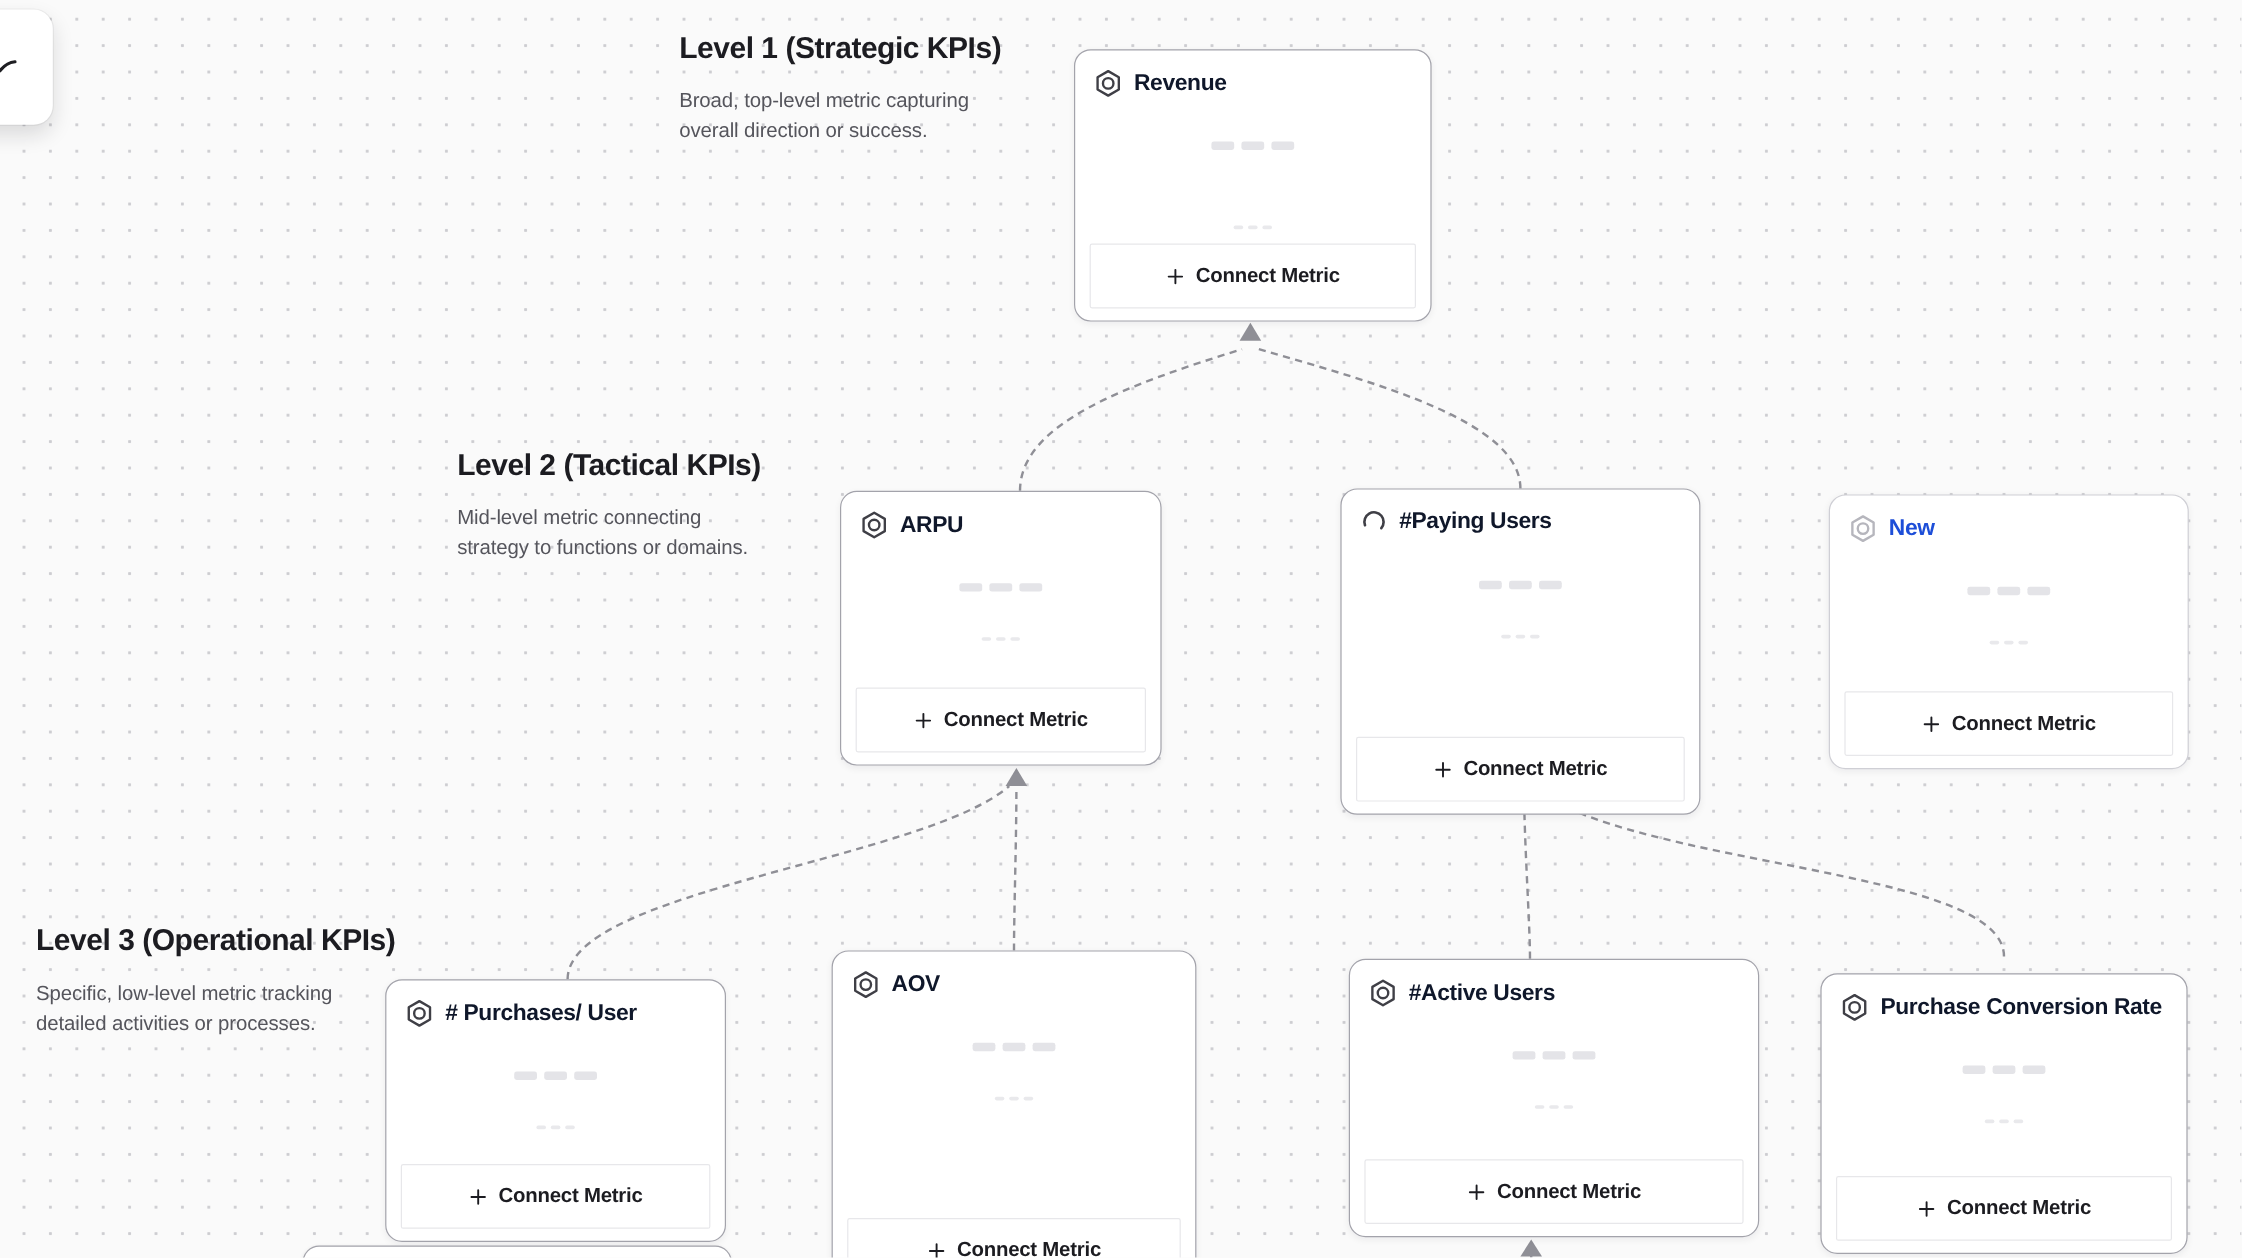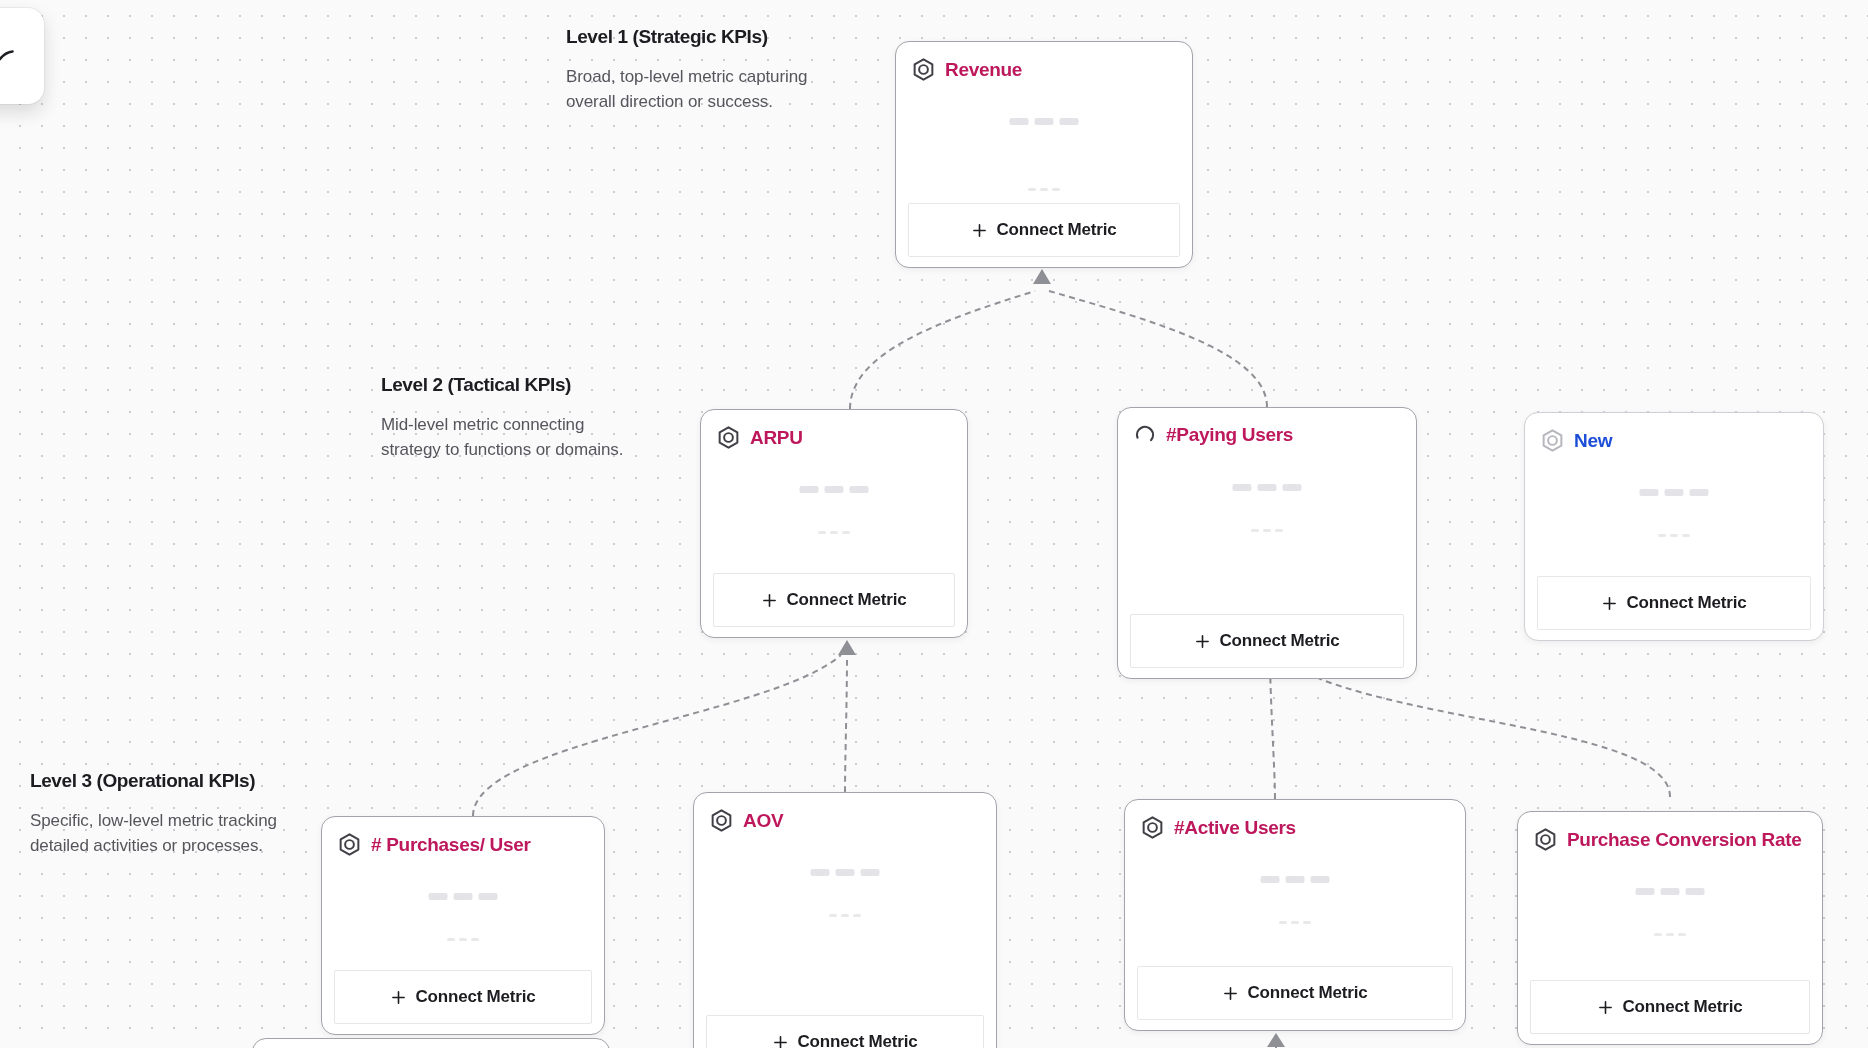--- a/index.html
+++ b/index.html
@@ -14,38 +14,38 @@
     background-image:radial-gradient(circle,#cdcdd1 1.1px,transparent 1.4px);
     background-size:22px 22px;
     background-position:9px 5px;
   }
   .edges{position:absolute;left:0;top:0;pointer-events:none;}
   .edge{fill:none;stroke:#8f8f96;stroke-width:2;stroke-dasharray:6 4.5;}
   .arrowhead{fill:#8f8f96;stroke:none;}
 
   .level-label{position:absolute;}
   .level-title{
-    font-size:19px;font-weight:700;color:#1c1c21;letter-spacing:-0.4px;white-space:nowrap;
+    font-size:25px;font-weight:700;color:#1c1c21;letter-spacing:-0.4px;white-space:nowrap;
   }
   .level-desc{
     margin-top:16px;font-size:17px;line-height:25px;color:#55555c;letter-spacing:-0.1px;
   }
 
   .card{
     position:absolute;background:#ffffff;
     border:1px solid #a3a3ab;border-radius:14px;
     box-shadow:0 2px 6px rgba(24,24,27,.06);
     box-sizing:border-box;
   }
   .card-header{
     position:absolute;top:15px;left:15px;right:12px;
     display:flex;align-items:center;gap:9px;
   }
   .card-title{
-    font-size:19px;font-weight:700;color:#be185d;letter-spacing:-0.3px;white-space:nowrap;
+    font-size:19px;font-weight:700;color:#0f172a;letter-spacing:-0.3px;white-space:nowrap;
   }
   .metric-icon{flex:0 0 auto;display:block;}
   .metric-icon path,.metric-icon circle{stroke:#3f3f46;stroke-width:1.9;fill:none;stroke-linejoin:round;stroke-linecap:round;}
   .spinner path{stroke:#3f3f46;stroke-width:2.2;fill:none;stroke-linecap:round;}
 
   .skel-row-1{position:absolute;top:76px;left:50%;transform:translateX(-50%);display:flex;gap:6px;}
   .skel-row-1 span{width:19px;height:7px;border-radius:2px;background:#e4e4e8;}
   .skel-row-2{position:absolute;top:121px;left:50%;transform:translateX(-50%);display:flex;gap:4px;}
   .skel-row-2 span{width:8px;height:3px;border-radius:1.5px;background:#e9e9ec;}
   .card--l1 .skel-row-2{top:146px;}

